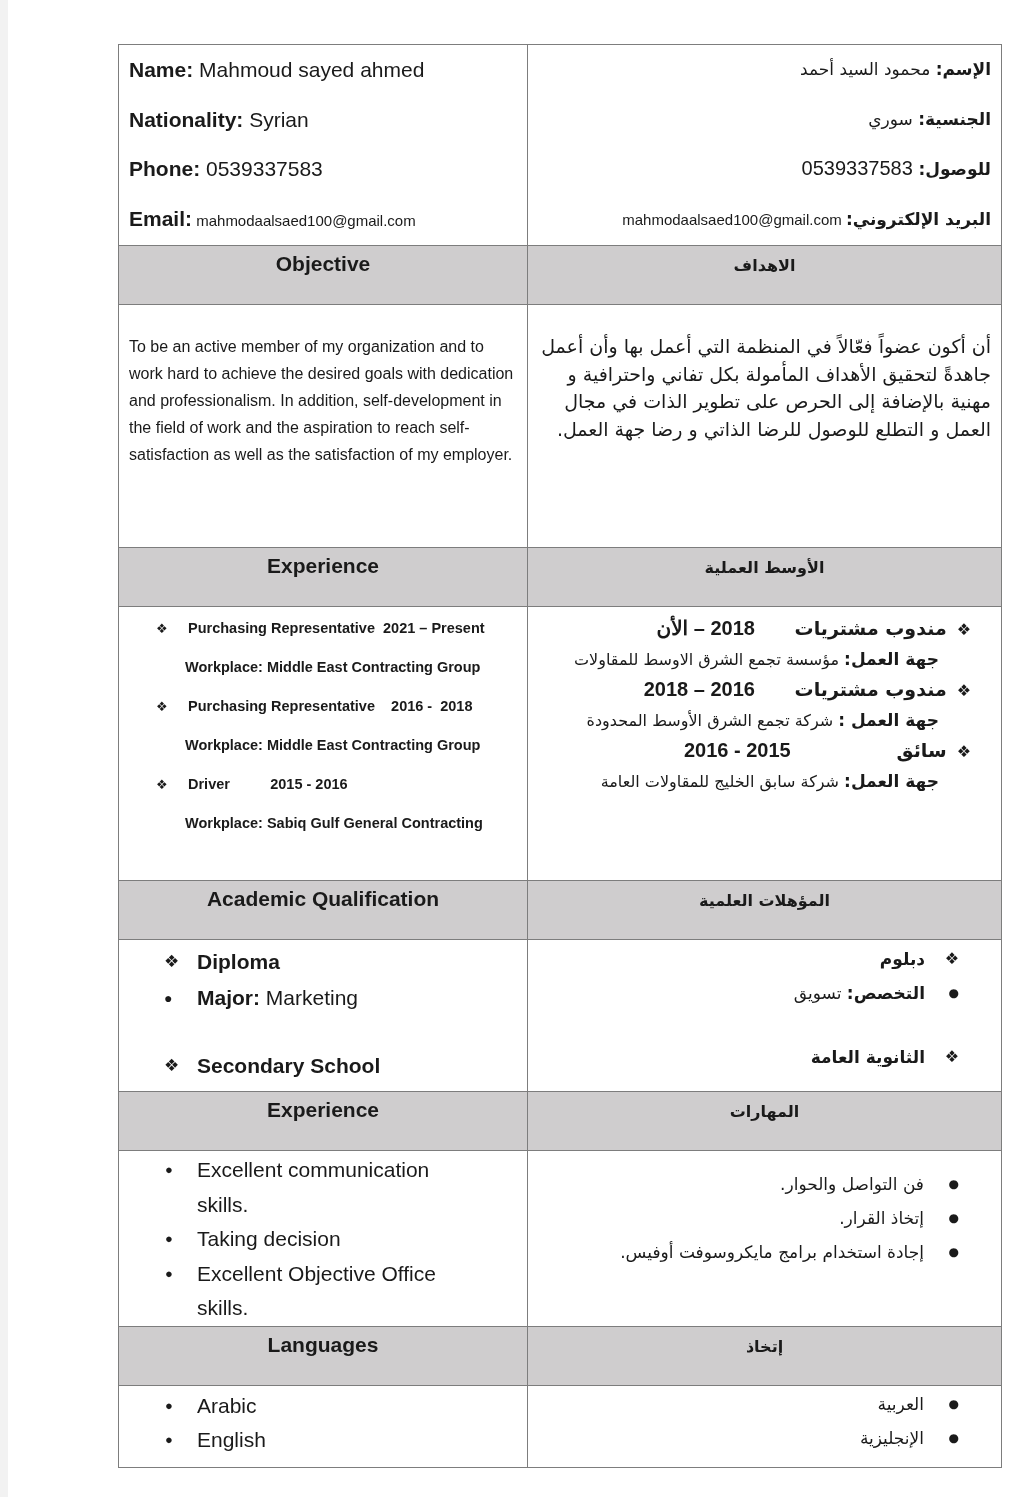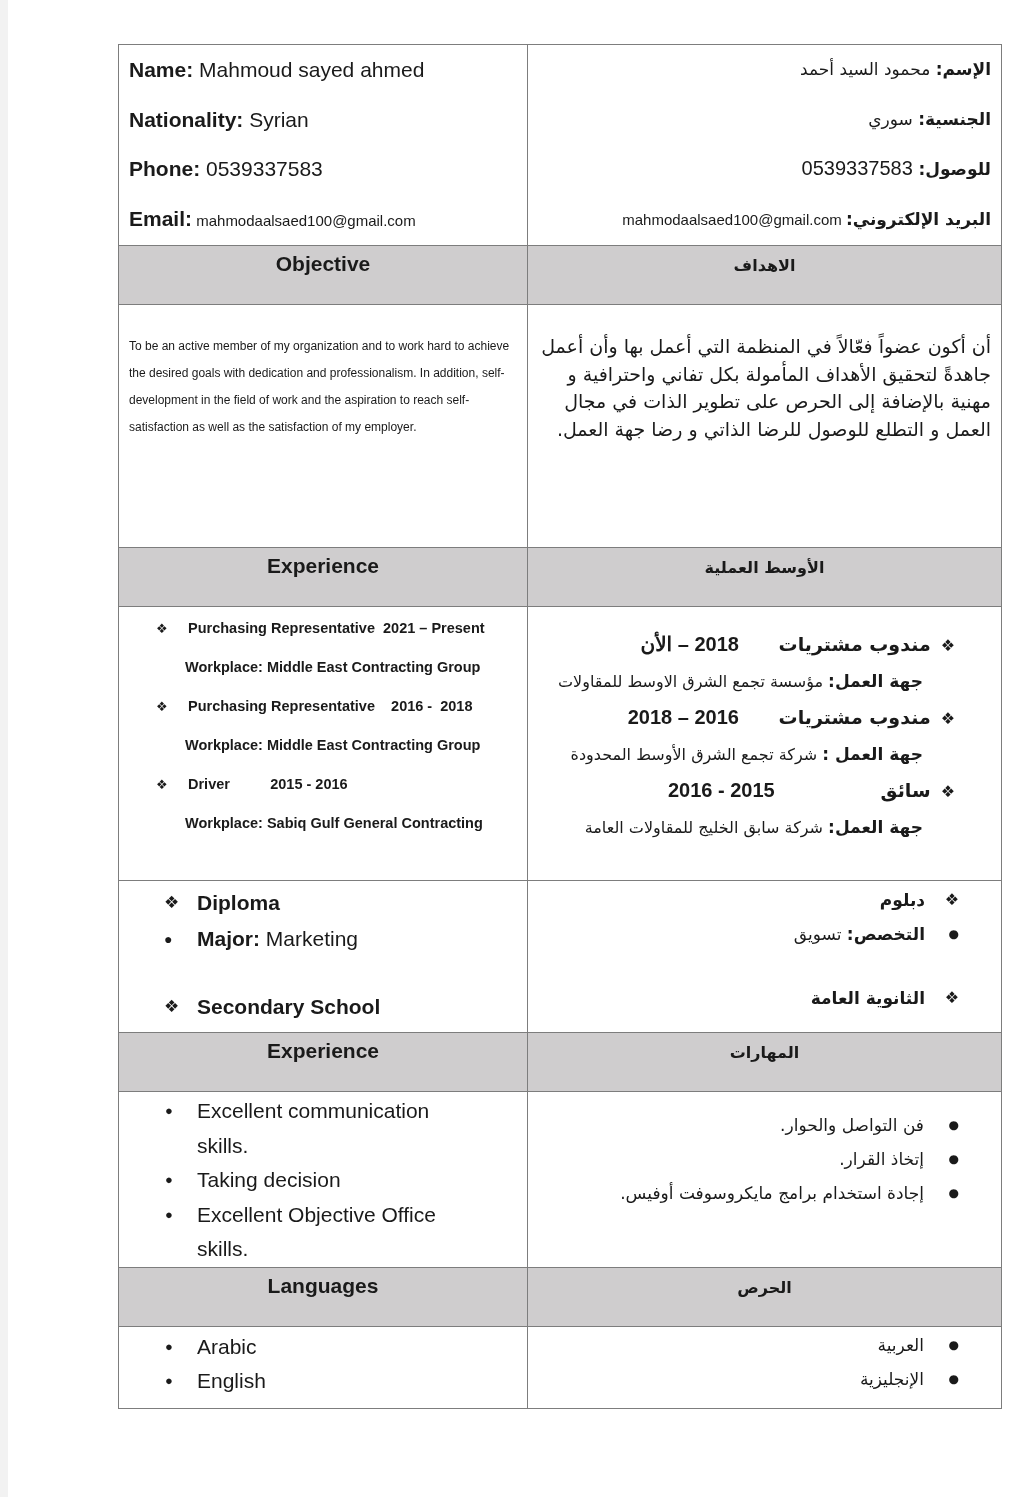--- a/index.html
+++ b/index.html
@@ -20,34 +20,34 @@
 
   
   .contact td { height:195px; }
   .contact .en p { margin:0; font-size:21px; line-height:49.5px; padding-left:10px; }
   .contact .ar p { margin:0; font-size:17px; line-height:49.5px; padding-right:10px; }
   .contact b { font-weight:bold; }
   .email-val { font-size:15px; font-weight:normal; }
 
   
   .obj td { height:242px; }
-  .obj .en p { margin:28px 12px 0 10px; font-size:12px; line-height:27px; }
+  .obj .en p { margin:28px 12px 0 10px; font-size:16px; line-height:27px; }
   .obj .ar p { margin:28px 10px 0 8px; font-size:19px; line-height:27.5px; }
 
   
   .exp td { height:273px; }
   .exp .en ul { list-style:none; margin:0; padding:2px 0 0 0; }
   .exp .en li { font-size:14.5px; font-weight:bold; line-height:39px; white-space:pre; }
   .exp .en .job { padding-left:36px; position:relative; }
   .exp .en .job .sym { position:absolute; left:37px; top:0; font-size:13px; }
   .exp .en .job .txt { padding-left:33px; }
   .exp .en .wp { padding-left:66px; }
-  .exp .ar ul { list-style:none; margin:16px; padding:4px 30px 0 0; }
+  .exp .ar ul { list-style:none; margin:0; padding:4px 30px 0 0; }
   .exp .ar li.job { font-size:19px; font-weight:bold; line-height:34px; white-space:pre; }
-  .exp .ar li.wp { font-size:16px; line-height:36px; padding-right:32px; }
+  .exp .ar li.wp { font-size:16px; line-height:24px; padding-right:32px; }
   .exp .ar li.wp b { font-size:17px; }
   .exp .ar .sym { font-size:16px; margin-left:10px; }
   .exp .ar .yrs { font-family:"Liberation Sans", sans-serif; font-size:20px; }
 
   
   .acad td { height:147px; }
   .acad .en { padding-top:4px; }
   .acad .en .row { font-size:21px; line-height:36px; padding-left:45px; position:relative; }
   .acad .en .row .mk { position:absolute; left:45px; top:0; font-size:17px; }
   .acad .en .row .tx { padding-left:33px; }
@@ -133,20 +133,24 @@
         <li class="job"><span class="sym">❖</span><span>مندوب مشتريات</span>      <span class="yrs">2018 – الأن</span></li>
         <li class="wp"><b>جهة العمل:</b><span> مؤسسة تجمع الشرق الاوسط للمقاولات</span></li>
         <li class="job"><span class="sym">❖</span><span>مندوب مشتريات</span>      <span class="yrs">2016 – 2018</span></li>
         <li class="wp"><b>جهة العمل :</b><span> شركة تجمع الشرق الأوسط المحدودة</span></li>
         <li class="job"><span class="sym">❖</span><span>سائق</span>                <span class="yrs">2015 - 2016</span></li>
         <li class="wp"><b>جهة العمل:</b><span> شركة سابق الخليج للمقاولات العامة</span></li>
       </ul>
     </td>
   </tr>
 
+  <tr class="hdr">
+    <td class="en">Academic Qualification</td>
+    <td class="ar">المؤهلات العلمية</td>
+  </tr>
   <tr class="acad">
     <td class="en">
       <div class="row"><span class="mk">❖</span><b class="tx">Diploma</b></div>
       <div class="row"><span class="mk" style="font-size:14px">●</span><span class="tx"><b>Major:</b><span> Marketing</span></span></div>
       <div class="gap"></div>
       <div class="row"><span class="mk">❖</span><b class="tx">Secondary School</b></div>
     </td>
     <td class="ar">
       <div class="row"><span class="mk">❖</span><b class="tx">دبلوم</b></div>
       <div class="row"><span class="mk" style="font-size:12px">●</span><span class="tx"><b>التخصص:</b><span> تسويق</span></span></div>
@@ -171,21 +175,21 @@
       <ul class="bul">
         <li><span class="dot" style="font-size:12px">●</span><span>فن التواصل والحوار.</span></li>
         <li><span class="dot" style="font-size:12px">●</span><span>إتخاذ القرار.</span></li>
         <li><span class="dot" style="font-size:12px">●</span><span>إجادة استخدام برامج مايكروسوفت أوفيس.</span></li>
       </ul>
     </td>
   </tr>
 
   <tr class="hdr">
     <td class="en">Languages</td>
-    <td class="ar">الحرص</td>
+    <td class="ar">إتخاذ</td>
   </tr>
   <tr class="lang">
     <td class="en">
       <ul class="bul">
         <li><span class="dot" style="font-size:13px">●</span><span>Arabic</span></li>
         <li><span class="dot" style="font-size:13px">●</span><span>English</span></li>
       </ul>
     </td>
     <td class="ar">
       <ul class="bul">

